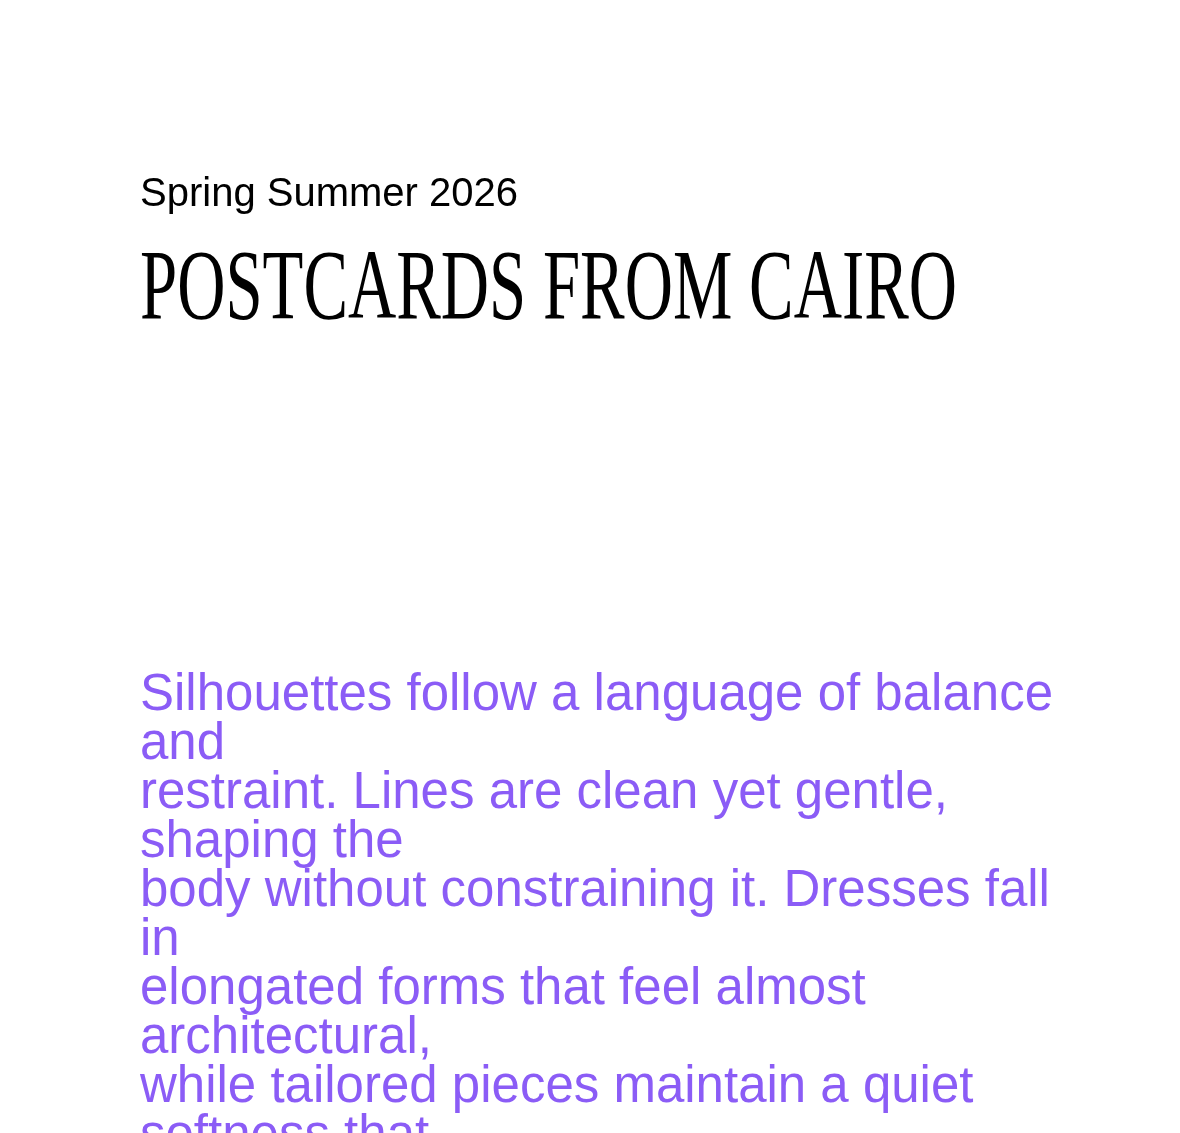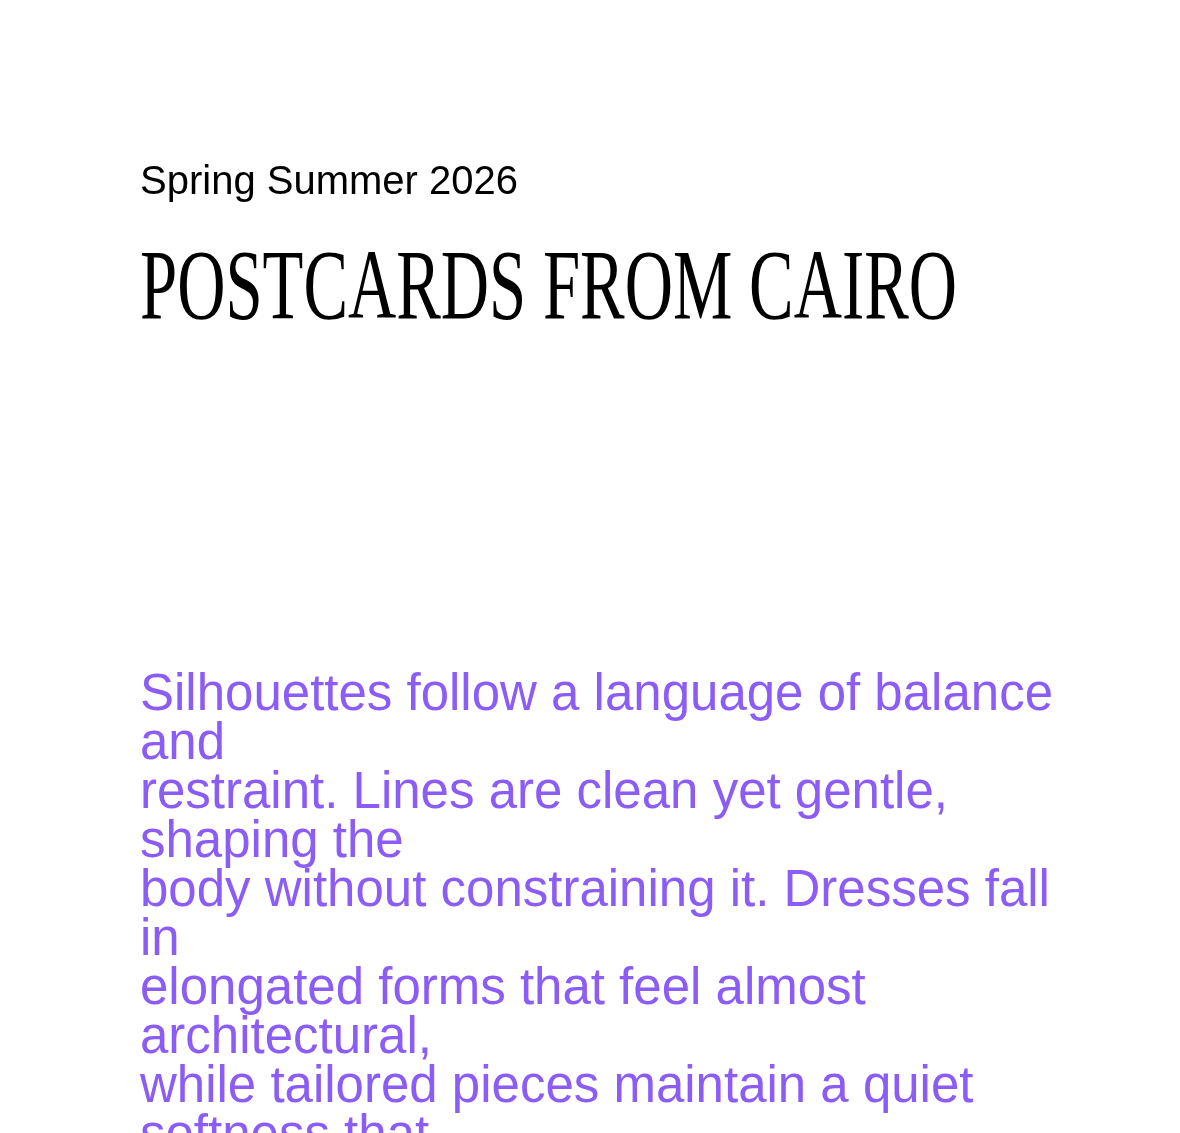--- a/index.html
+++ b/index.html
@@ -15,21 +15,21 @@
   }
   .page {
     position: relative;
     width: 1180px;
     height: 1133px;
     background: #ffffff;
   }
   .season-label {
     position: absolute;
     left: 140px;
-    top: 160px;
+    top: 172px;
     font-family: "Liberation Sans", sans-serif;
     font-size: 40px;
     line-height: 1;
     letter-spacing: 0px;
     color: #000000;
     white-space: nowrap;
   }
   .collection-title {
     position: absolute;
     left: 140px;

